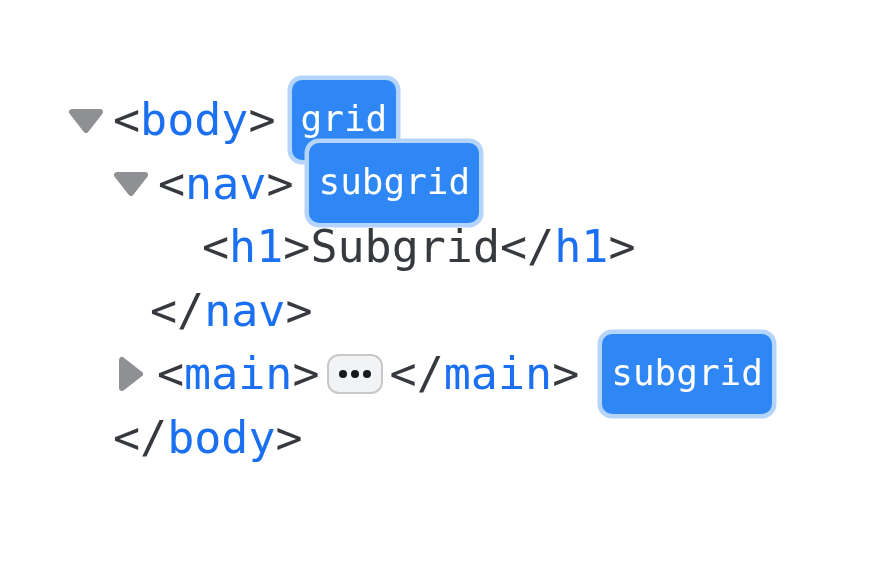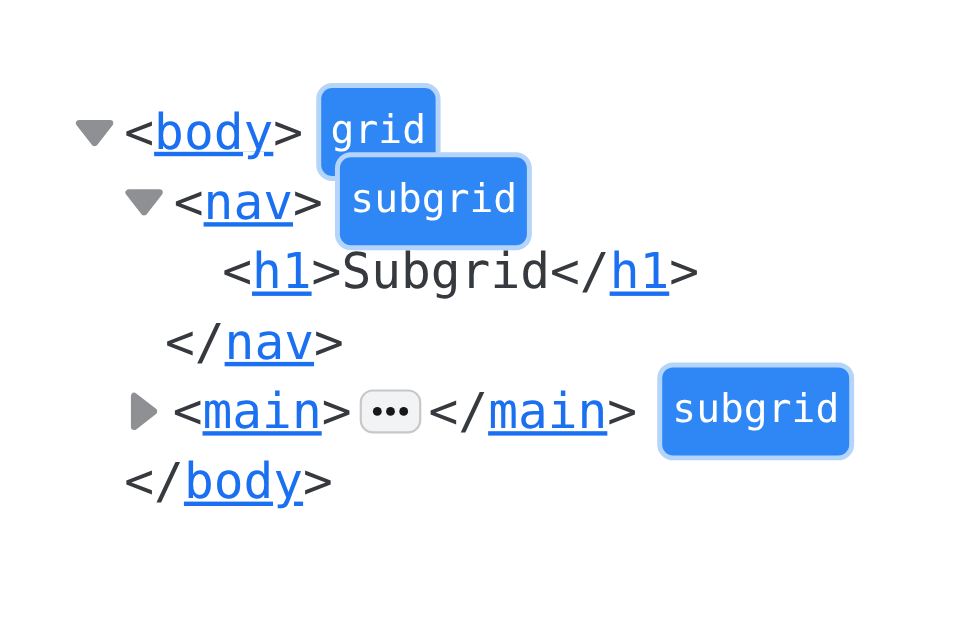--- a/index.html
+++ b/index.html
@@ -27,21 +27,21 @@
   }
   .row{
     display:flex;
     align-items:center;
     height:63.5px;
     font-size:45px;
     white-space:pre;
     cursor:default;
   }
   .row .p{color:var(--text-dark);}
-  .row .tag{color:var(--tag-blue);text-decoration:underline;}
+  .row .tag{color:var(--tag-blue);}
   .row .txt{color:var(--text-dark);}
   .pl-body-open{padding-left:68px;}
   .pl-nav-open{padding-left:113px;}
   .pl-h1{padding-left:202px;}
   .pl-nav-close{padding-left:150px;}
   .pl-main{padding-left:112px;}
   .pl-body-close{padding-left:113px;}
   .disclosure{
     width:36px;
     margin-right:9px;

